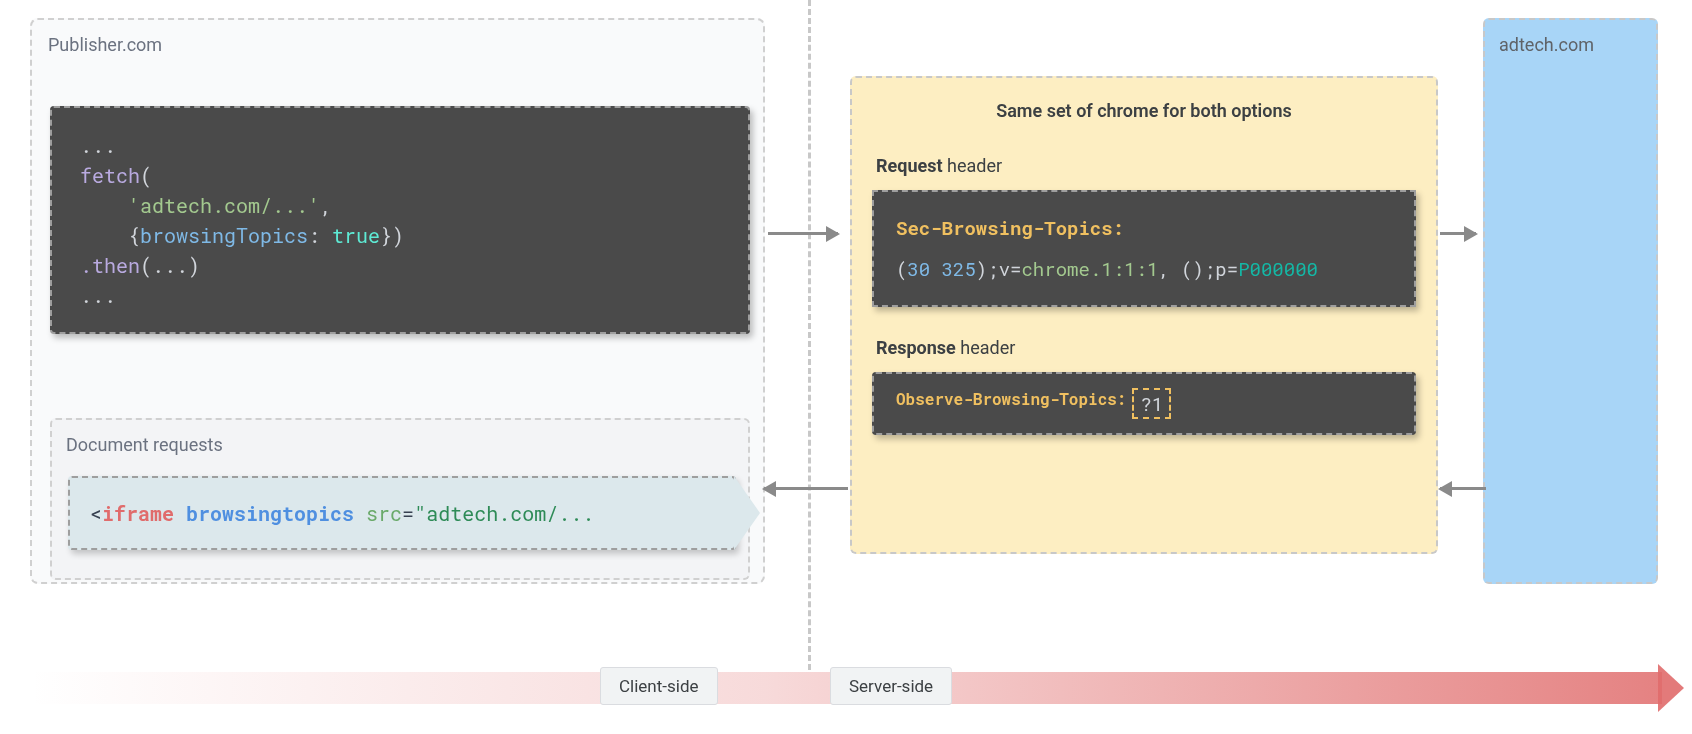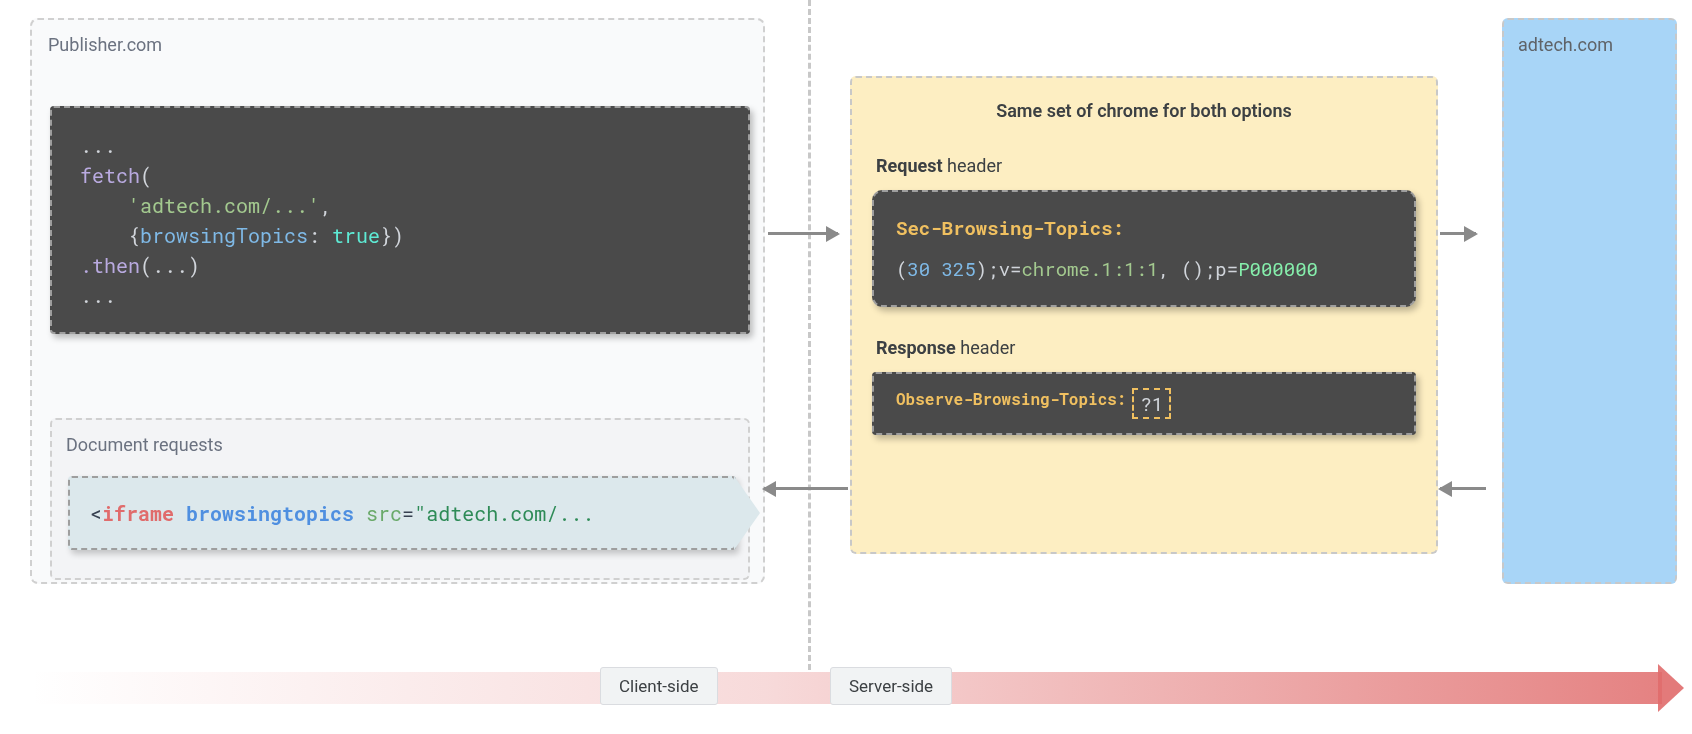--- a/index.html
+++ b/index.html
@@ -132,31 +132,31 @@
     color: #3c4043;
     margin-left: 24px;
   }
   .req-label { margin-top: 34px; }
   .resp-label { margin-top: 30px; }
   .bold { font-weight: 700; }
   .req-block {
     margin: 14px 20px 0 20px;
     background: #4a4a4a;
     border: 2px dashed #9e9e9e;
-    border-radius: 10px;
+    border-radius: 0;
     padding: 22px 22px;
     box-shadow: 3px 4px 6px rgba(0,0,0,0.25);
   }
   .hdr-line { font-size: 19px; line-height: 1.5; color: #d1d5db; white-space: pre; }
   .hdr-name   { color: #f0c060; font-weight: bold; }
   .hdr-paren  { color: #d1d5db; }
   .hdr-num1   { color: #7fb9e6; }
   .hdr-num2   { color: #7fb9e6; }
   .hdr-vchrome{ color: #a3c98f; }
-  .hdr-p      { color: #86efac; }
+  .hdr-p      { color: #14b8a6; }
   .resp-block {
     margin: 14px 20px 0 20px;
     background: #4a4a4a;
     border: 2px dashed #9e9e9e;
     border-radius: 4px;
     padding: 14px 22px;
     box-shadow: 3px 4px 6px rgba(0,0,0,0.25);
     display: flex;
     align-items: flex-start;
   }
@@ -165,21 +165,21 @@
     border: 2px dashed #f0c060;
     padding: 1px 6px;
     margin-left: 6px;
     color: #d1d5db;
     font-size: 19px;
   }
 
   
   .adtech-panel {
     position: absolute;
-    right: 15px;
+    right: 34px;
     top: 18px;
     width: 175px;
     height: 566px;
     background: #a8d5f7;
     border: 2px dashed #c8c8c8;
     border-radius: 6px;
   }
   .adtech-label {
     position: absolute;
     left: 14px;

